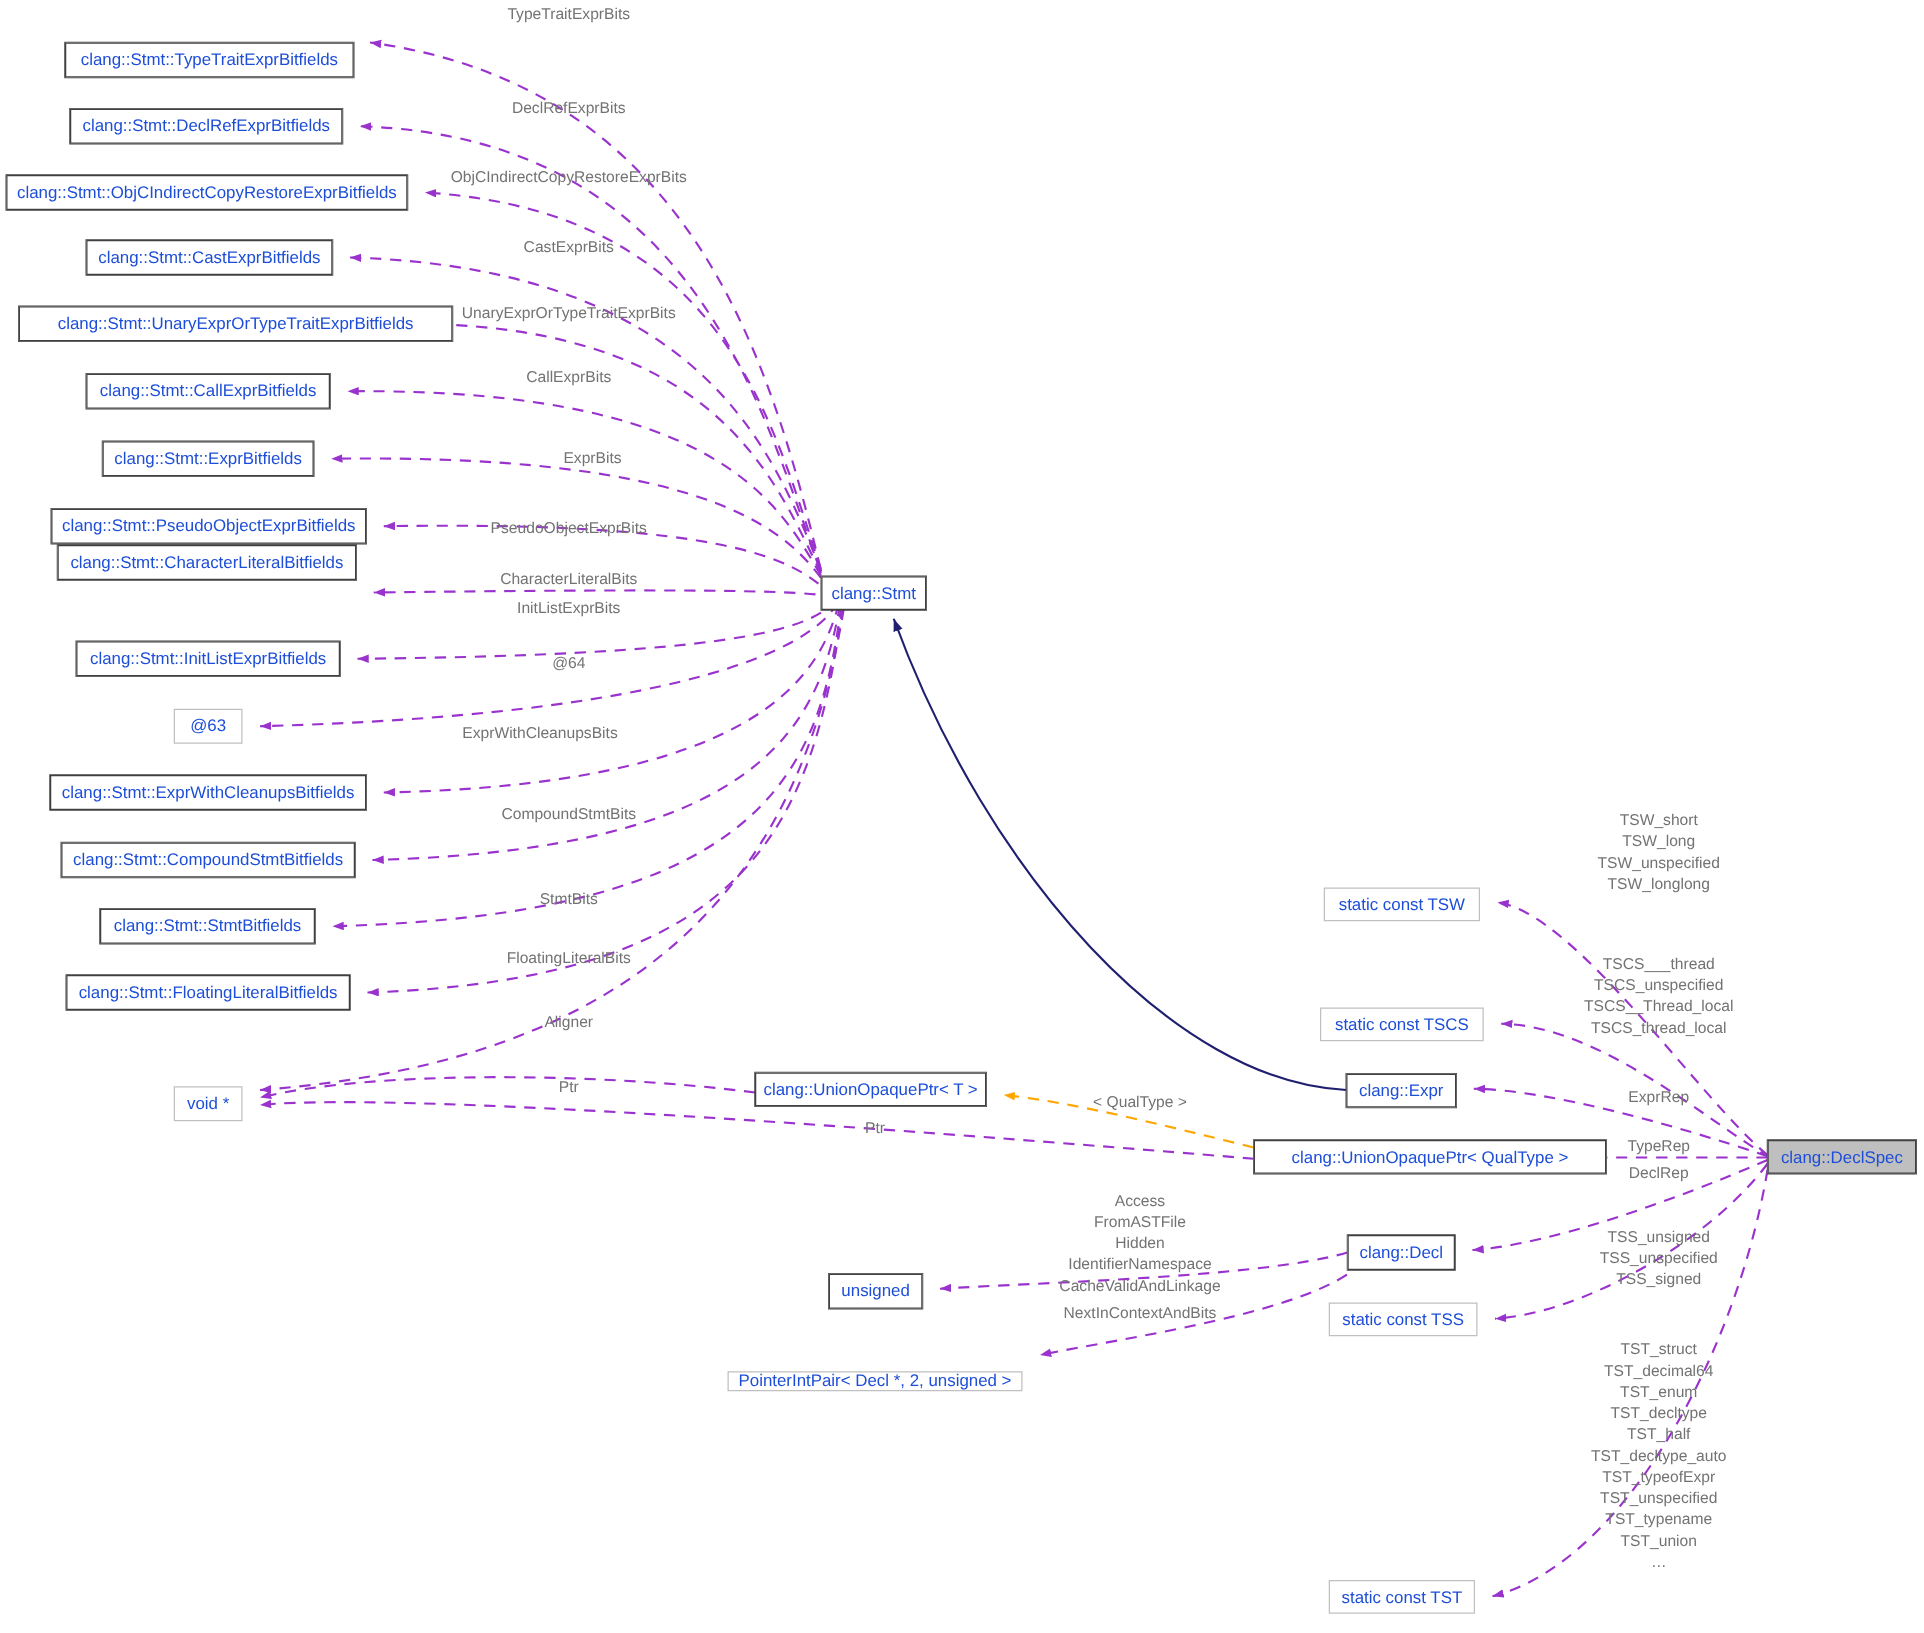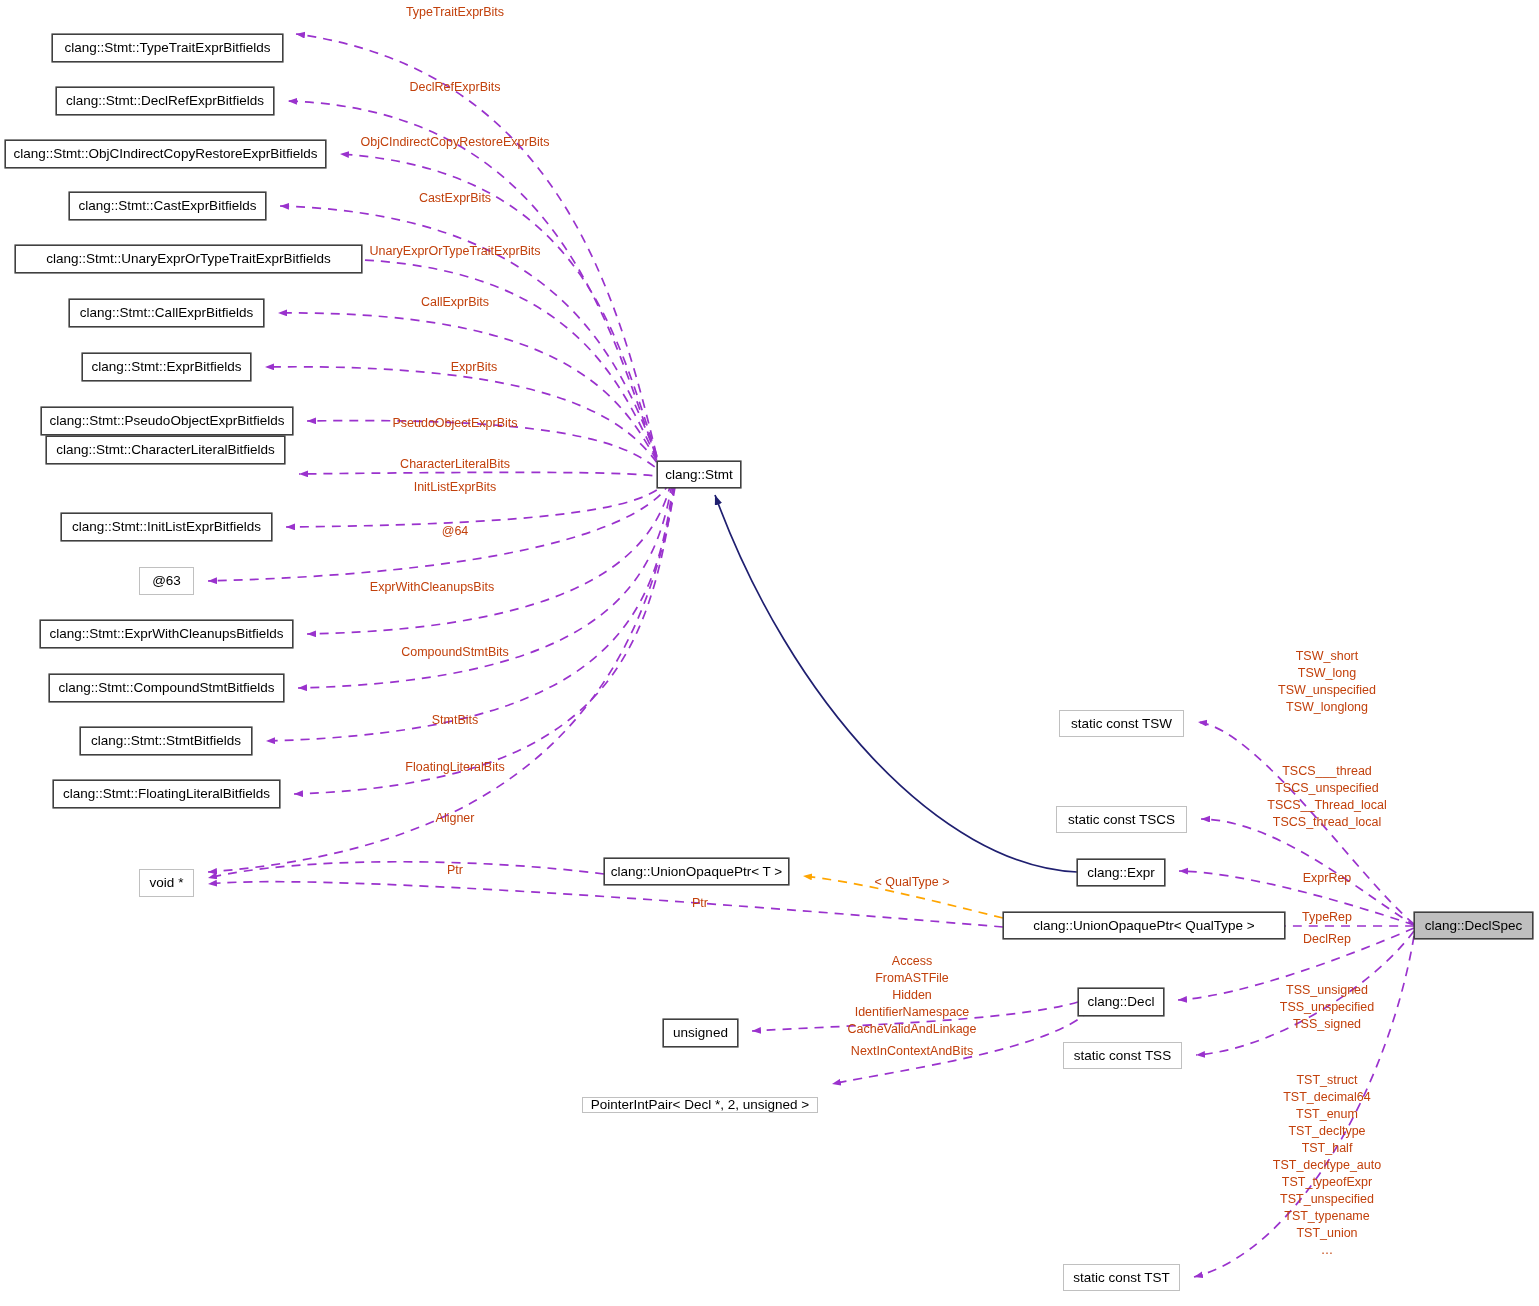--- a/index.html
+++ b/index.html
@@ -1,25 +1,25 @@
 <!DOCTYPE html>
 <html><head>
 <meta charset="utf-8">
 <style>
   html,body{margin:0;padding:0;background:#ffffff;}
   body{font-family:"Liberation Sans","DejaVu Sans",sans-serif;}
   #canvas{position:relative;width:1539px;height:1306px;background:#fff;overflow:hidden;}
   svg#edges{position:absolute;left:0;top:0;width:1539px;height:1306px;}
   .node{position:absolute;box-sizing:border-box;display:flex;align-items:center;
-        justify-content:center;background:#ffffff;font-size:13.5px;color:#000000;
+        justify-content:center;background:#ffffff;font-size:13.5px;color:#1d4ed8;
         line-height:1;white-space:nowrap;}
   .node.solid{border:1px solid #404040;box-shadow:0 0 0 0.6px #404040;}
   .node.light{border:1px solid #c0c0c0;}
   .node.hl{background:#bfbfbf;border:1px solid #404040;box-shadow:0 0 0 0.6px #404040;}
-  .elabel{position:absolute;font-size:12.5px;color:#c2410c;white-space:pre;
+  .elabel{position:absolute;font-size:12.5px;color:#737373;white-space:pre;
           text-align:center;line-height:17px;transform:translate(-50%,-50%);}
 </style>
 </head>
 <body>
 
 <div id="canvas">
 
   <svg id="edges" viewBox="0 0 1539 1306" xmlns="http://www.w3.org/2000/svg">
     <defs>
       <marker id="ah-purple" markerWidth="10" markerHeight="10" refX="9" refY="3.4" orient="auto" markerUnits="userSpaceOnUse">

